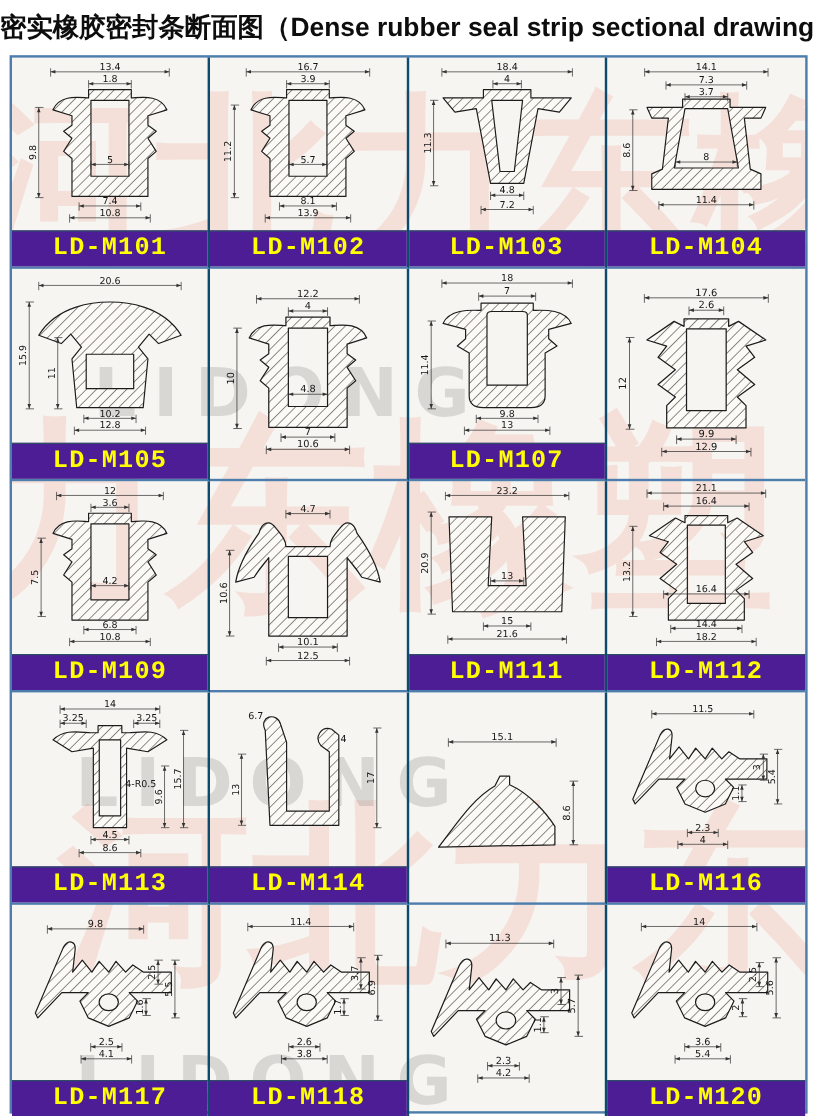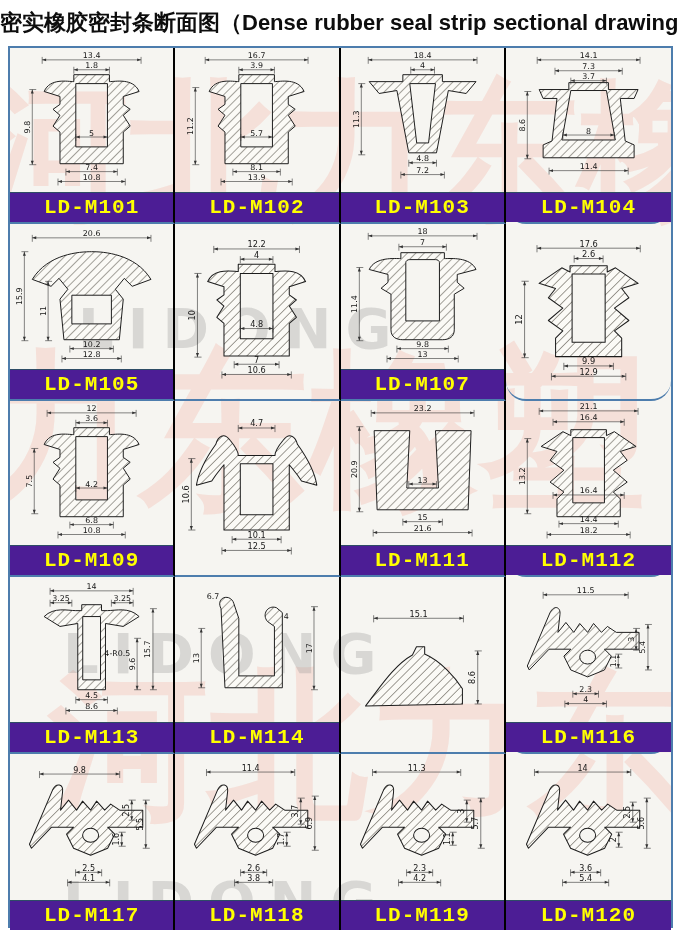--- a/index.html
+++ b/index.html
@@ -7,23 +7,23 @@
         font-family:"Liberation Sans",sans-serif;}
   .title{height:44px;line-height:46px;text-align:center;font-weight:bold;
          font-size:22px;color:#0d0d0d;white-space:nowrap;}
   .sheet{position:absolute;left:8px;right:7px;top:46px;bottom:3px;background:#f6f5f1;}
   .wm-layer{position:absolute;inset:0;overflow:hidden;pointer-events:none;z-index:1;}
   .wm{position:absolute;white-space:nowrap;font-weight:bold;line-height:1;}
   .wm-red{color:rgba(238,88,64,0.13);font-family:"DejaVu Sans",sans-serif;}
   .wm-gray{color:rgba(145,145,145,0.30);letter-spacing:14px;font-family:"DejaVu Sans",sans-serif;}
   .grid{position:relative;z-index:2;display:grid;grid-template-columns:repeat(4,1fr);
         grid-auto-rows:176.4px;height:100%;border:2px solid #4d7dad;box-sizing:border-box;}
-  .cell{display:flex;flex-direction:column;border-right:2px solid #000000;
+  .cell{display:flex;flex-direction:column;border-right:2px solid #0c4a6e;
         border-bottom:2px solid #4d7dad;box-sizing:border-box;min-width:0;}
-  .cell:nth-child(4n){border-right:none;border-radius:20px;}
+  .cell:nth-child(4n){border-right:none;}
   .cell:nth-last-child(-n+4){border-bottom:none;}
   .drawing{flex:1;position:relative;}
   .drawing svg{position:absolute;inset:0;width:100%;height:100%;}
   .drawing svg text{font-family:"DejaVu Sans",sans-serif;}
   .label{height:29px;background:#4c1d95;border-top:1px solid #2e4c66;
          display:flex;align-items:center;justify-content:center;
          font-family:"Liberation Mono",monospace;font-weight:bold;
          font-size:21px;color:#ffff00;letter-spacing:1px;}
 </style>
 </head>
@@ -785,21 +785,20 @@
               <polygon points="90,118 86,116.5 86,119.5" fill="#333"></polygon>
               <text x="77" y="116.5" text-anchor="middle" font-size="8" fill="#161616">2.3</text>
               <line x1="56" y1="128" x2="98" y2="128" stroke="#333" stroke-width=".6"></line>
               <line x1="56" y1="125" x2="56" y2="132" stroke="#333" stroke-width=".6"></line>
               <line x1="98" y1="125" x2="98" y2="132" stroke="#333" stroke-width=".6"></line>
               <polygon points="56,128 60,126.5 60,129.5" fill="#333"></polygon>
               <polygon points="98,128 94,126.5 94,129.5" fill="#333"></polygon>
               <text x="77" y="126.5" text-anchor="middle" font-size="8" fill="#161616">4.2</text>
             </svg>
           </div>
-          <div class="label">LD-M119</div>
         </div>
         <div class="cell">
           <div class="drawing">
             <svg viewBox="0 0 160 146" preserveAspectRatio="xMidYMid meet">
               <path d="M41,36 C45,28 52,30 51,38 L49,56 L57,46 L65,56 L71,47 L79,56 L85,47 L93,56 L99,50 L108,56 L131,56 L131,73 L96,73 L103,80 L96,94 L79,101 L62,94 L55,80 L62,73 L40,73 L20,94 L18,90 Z M71,81 a8,7 0 1,0 16,0 a8,7 0 1,0 -16,0 Z" fill="url(#hatch)" fill-rule="evenodd" stroke="#1c1c1c" stroke-width="1" stroke-linejoin="round"></path>
               <line x1="26" y1="18" x2="122" y2="18" stroke="#333" stroke-width=".6"></line>
               <line x1="26" y1="15" x2="26" y2="22" stroke="#333" stroke-width=".6"></line>
               <line x1="122" y1="15" x2="122" y2="22" stroke="#333" stroke-width=".6"></line>
               <polygon points="26,18 30,16.5 30,19.5" fill="#333"></polygon>
               <polygon points="122,18 118,16.5 118,19.5" fill="#333"></polygon>

